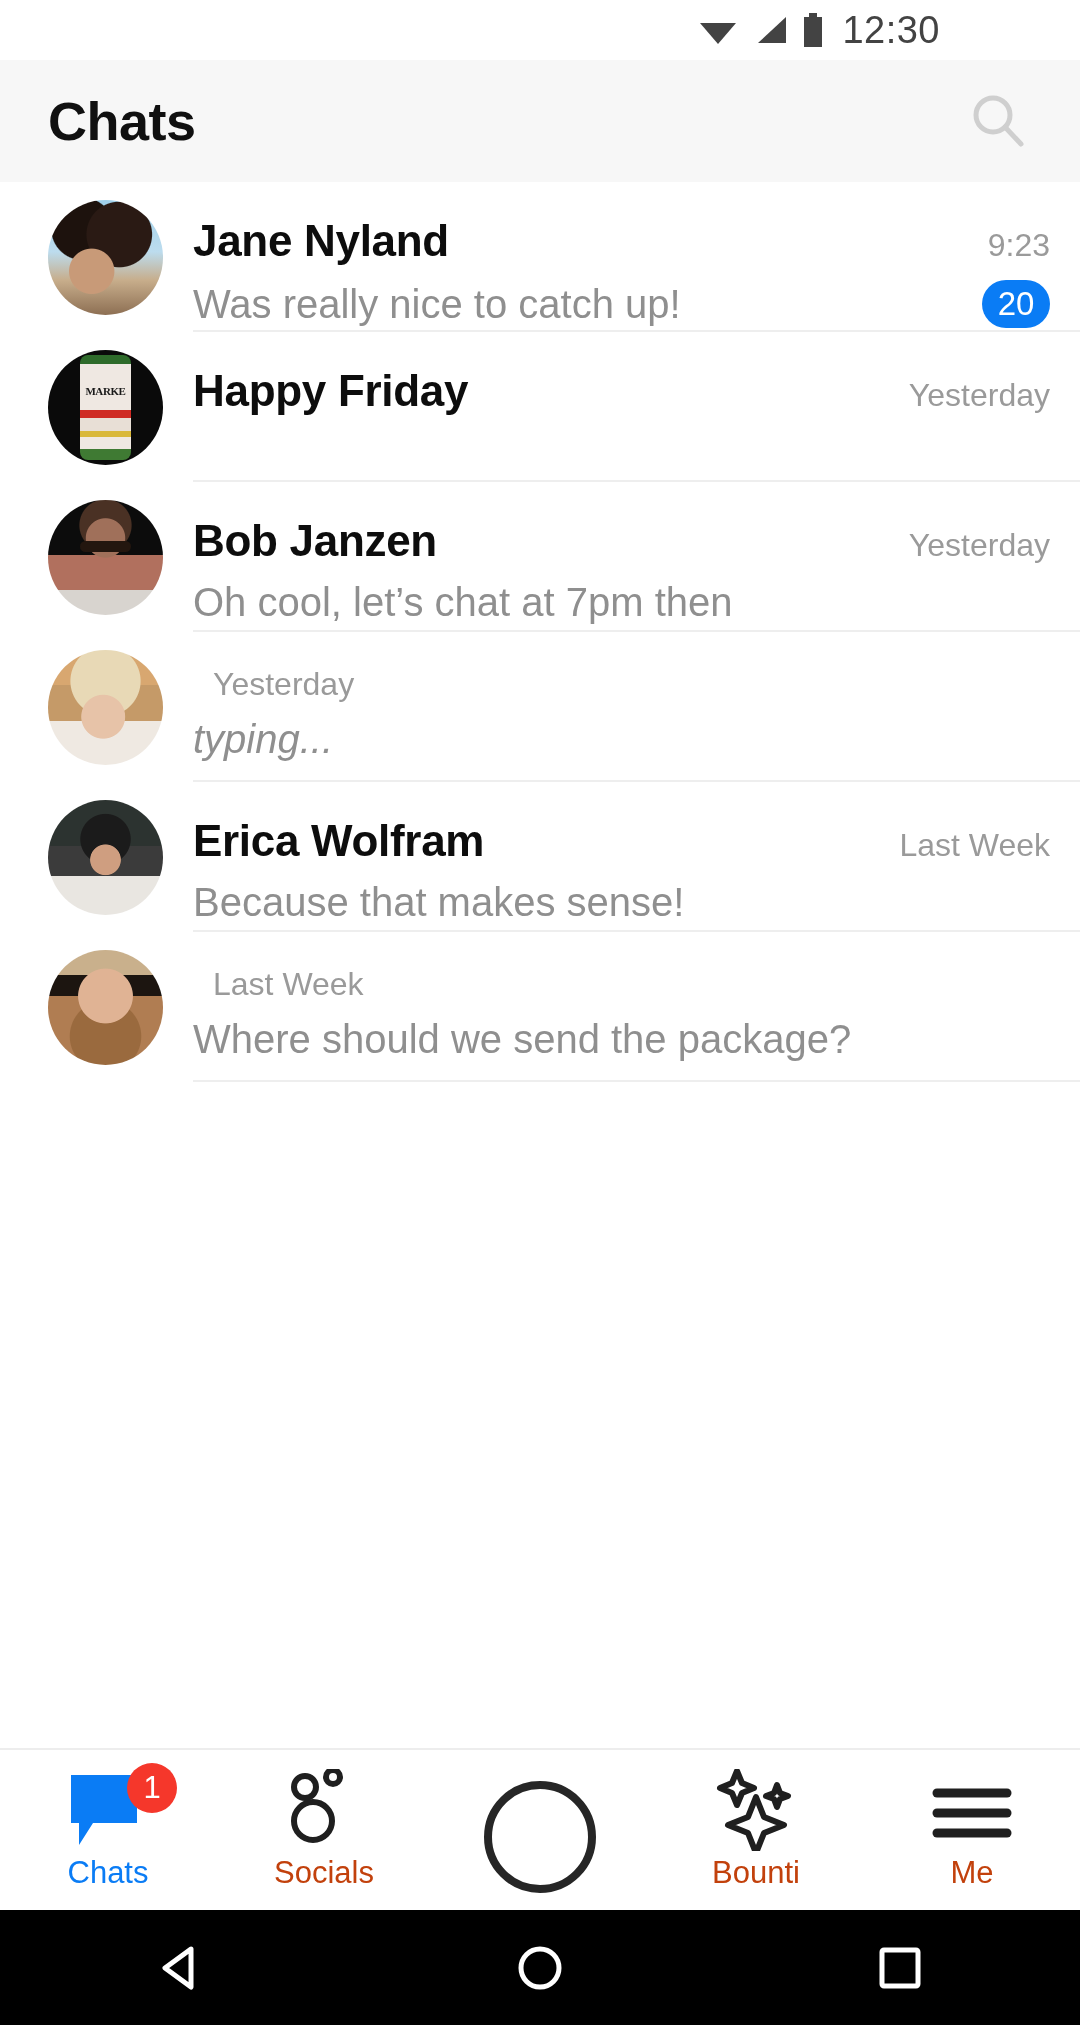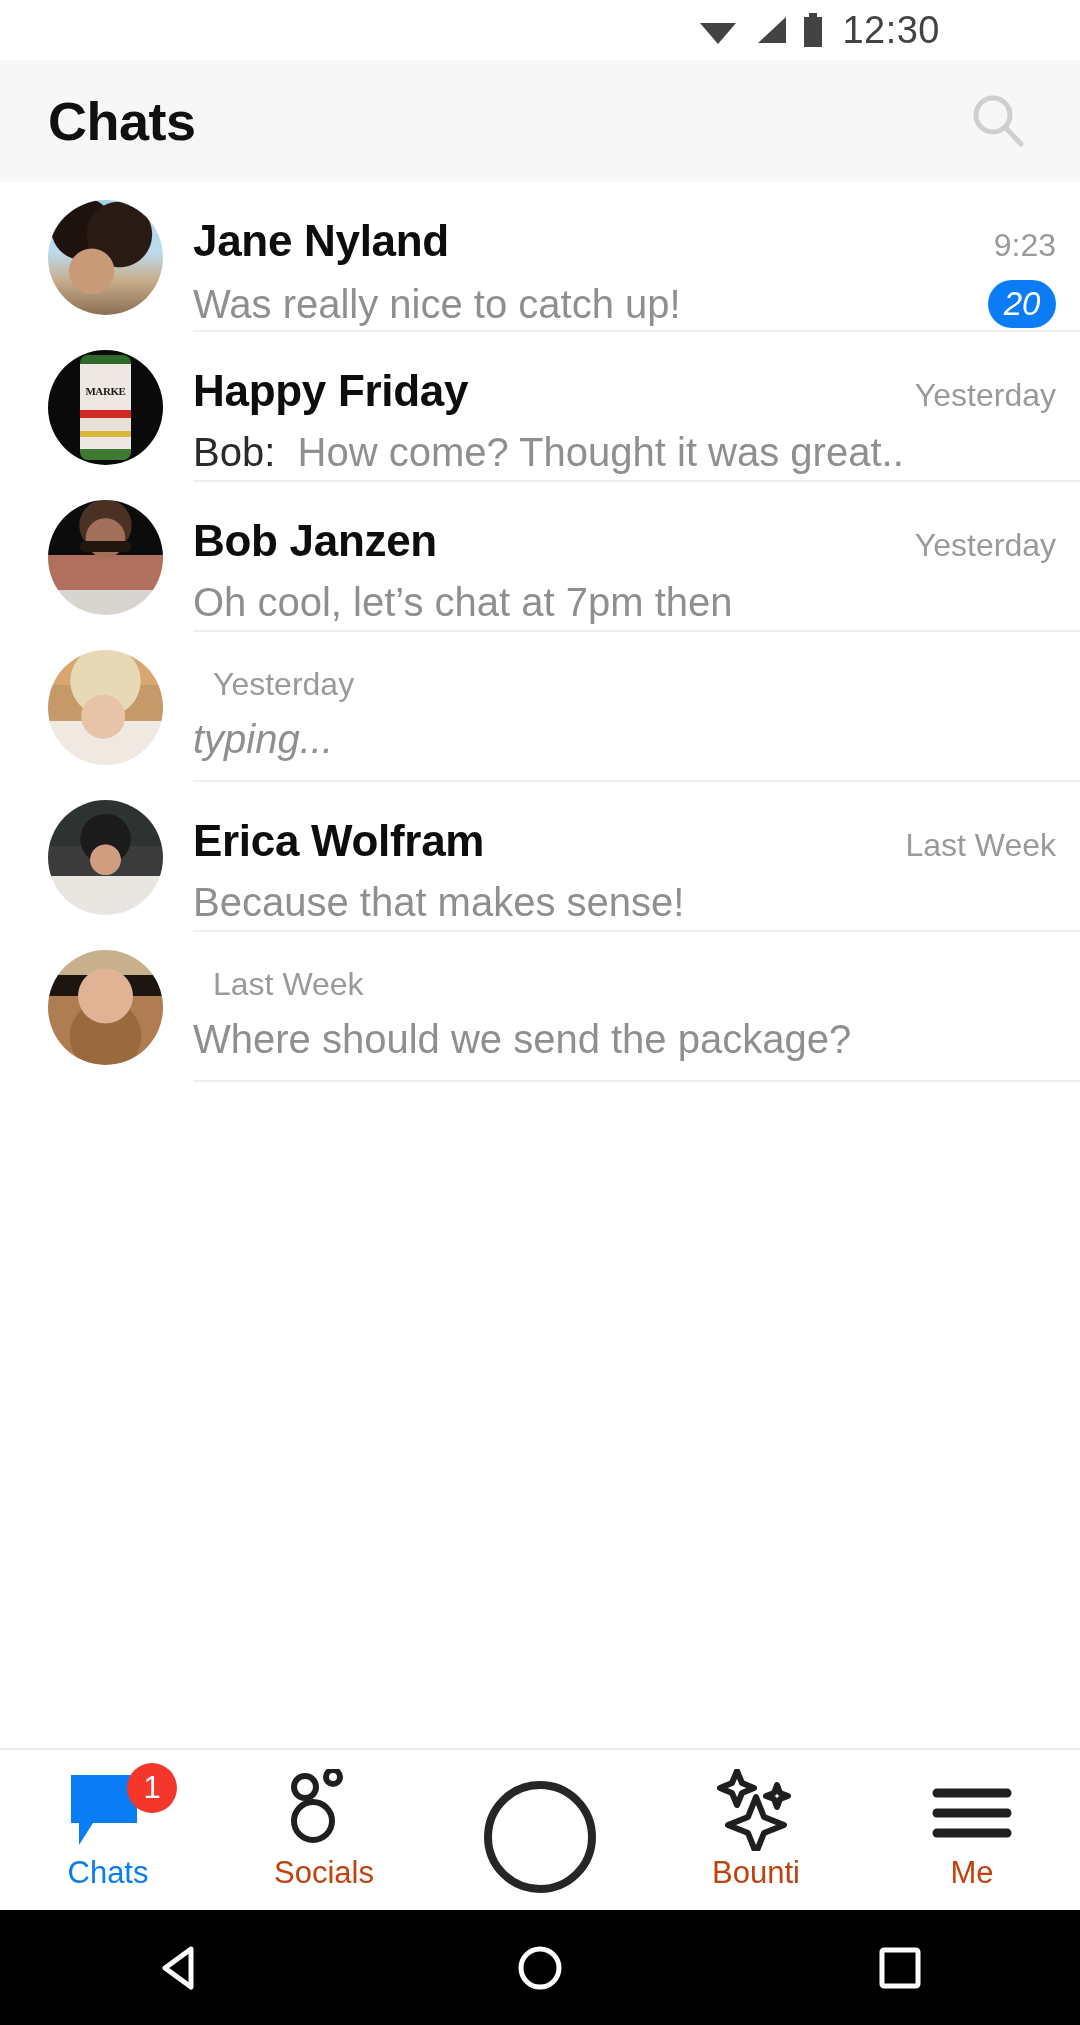--- a/index.html
+++ b/index.html
@@ -56,21 +56,21 @@
   .avatar{
     width:115px;height:115px;border-radius:50%;
     flex:0 0 115px;
     margin-top:18px;
     background-size:cover;background-position:center;
     overflow:hidden;position:relative;
   }
   .row-body{
     flex:1 1 auto;
     margin-left:30px;
-    padding-right:24px;
+    padding-right:30px;
     height:150px;
     box-sizing:border-box;
     position:relative;
   }
   .row-divider{
     position:absolute;left:0;right:0;bottom:0;height:2px;background:#eeeeee;
   }
   .row-top{
     display:flex;align-items:baseline;justify-content:space-between;
     padding-top:34px;
@@ -92,21 +92,20 @@
   .row-preview .sender{color:#2a2a2a;}
   .row-preview.typing{font-style:italic;color:#8f8f8f;}
   .unread-badge{
     background:#0a7cf5;color:#fff;
     font-size:33px;font-weight:normal;
     border-radius:999px;
     min-width:68px;height:48px;
     display:flex;align-items:center;justify-content:center;
     padding:0 12px;box-sizing:border-box;
     margin-left:16px;
-    font-style:italic;
   }
 
   
   .av-jane{background:
       radial-gradient(circle at 38% 62%, #c89a78 0 22%, rgba(200,154,120,0) 23%),
       radial-gradient(circle at 62% 30%, #2a1a14 0 30%, rgba(42,26,20,0) 31%),
       radial-gradient(circle at 30% 25%, #1d120d 0 26%, rgba(29,18,13,0) 27%),
       linear-gradient(180deg,#9fd0ea 0%,#bcdcee 45%,#c7ad8b 70%,#8d6f53 100%);}
   .av-beer{background:#0a0a0a;font-family:Liberation Serif, serif;}
   .av-beer::after{
@@ -230,23 +229,20 @@
       <div class="avatar av-beer">
         <div class="lbl">
           <div>MARKE</div>
         </div>
       </div>
       <div class="row-body">
         <div class="row-top">
           <span class="row-title">Happy Friday</span>
           <span class="row-time">Yesterday</span>
         </div>
-        <div class="row-bottom">
-          <span class="row-preview"><span class="sender">Bob:</span>&nbsp;&nbsp;<span>How come? Thought it was great..</span></span>
-        </div>
         <div class="row-divider"></div>
       </div>
     </div>
 
     <div class="chat-row">
       <div class="avatar av-bob"></div>
       <div class="row-body">
         <div class="row-top">
           <span class="row-title">Bob Janzen</span>
           <span class="row-time">Yesterday</span>

